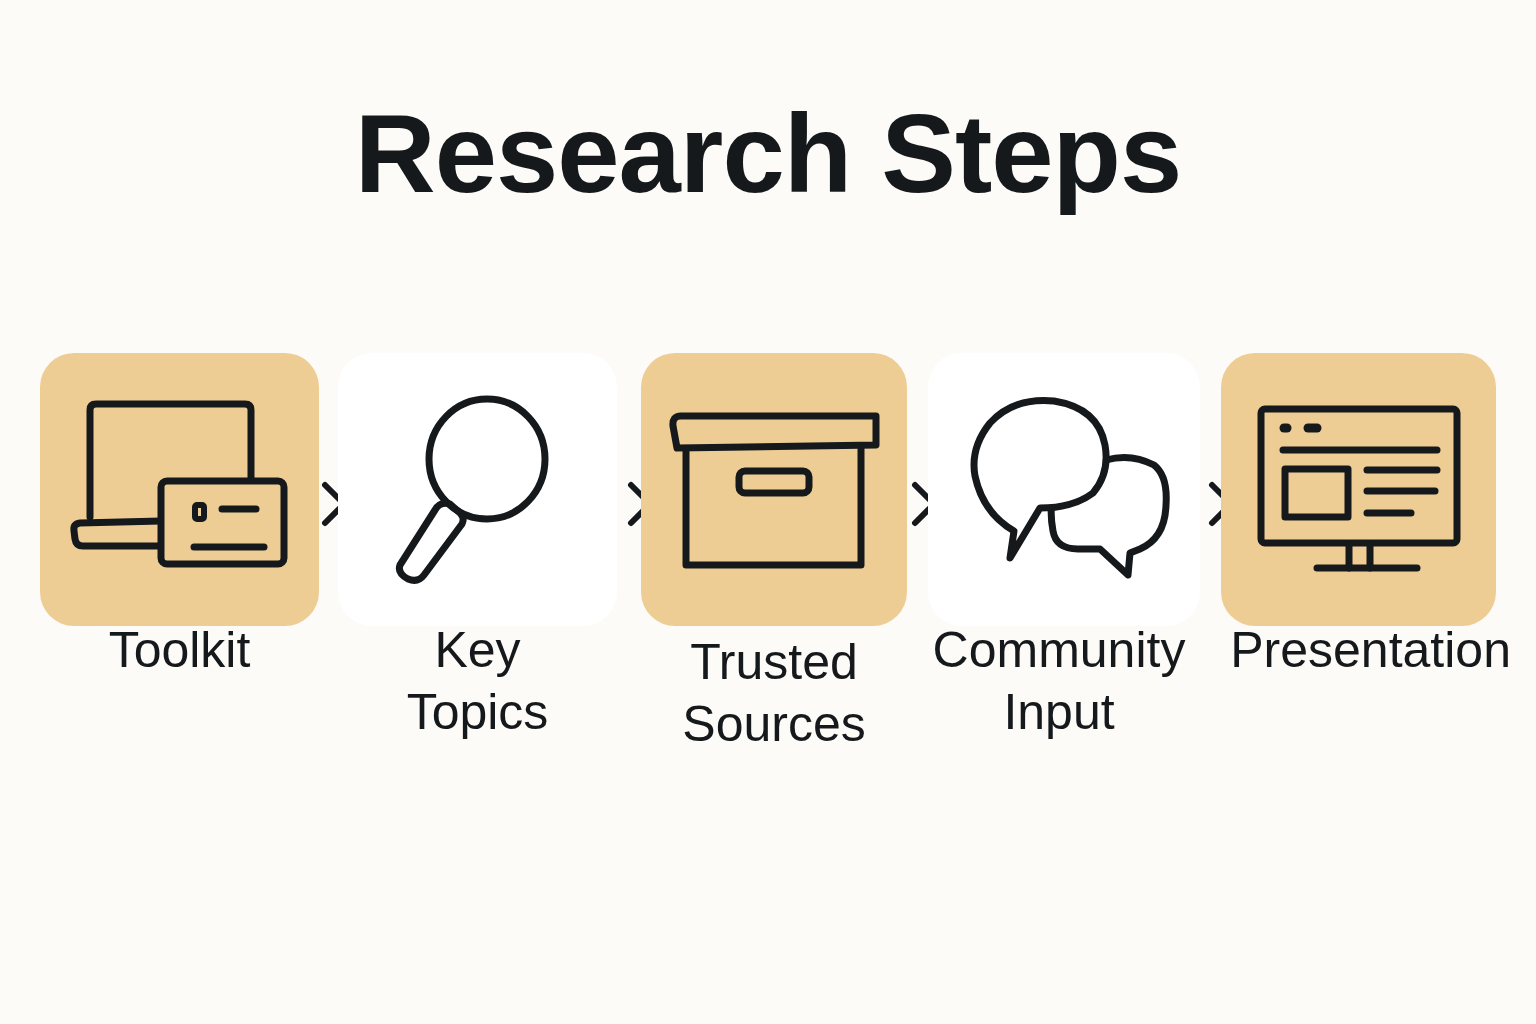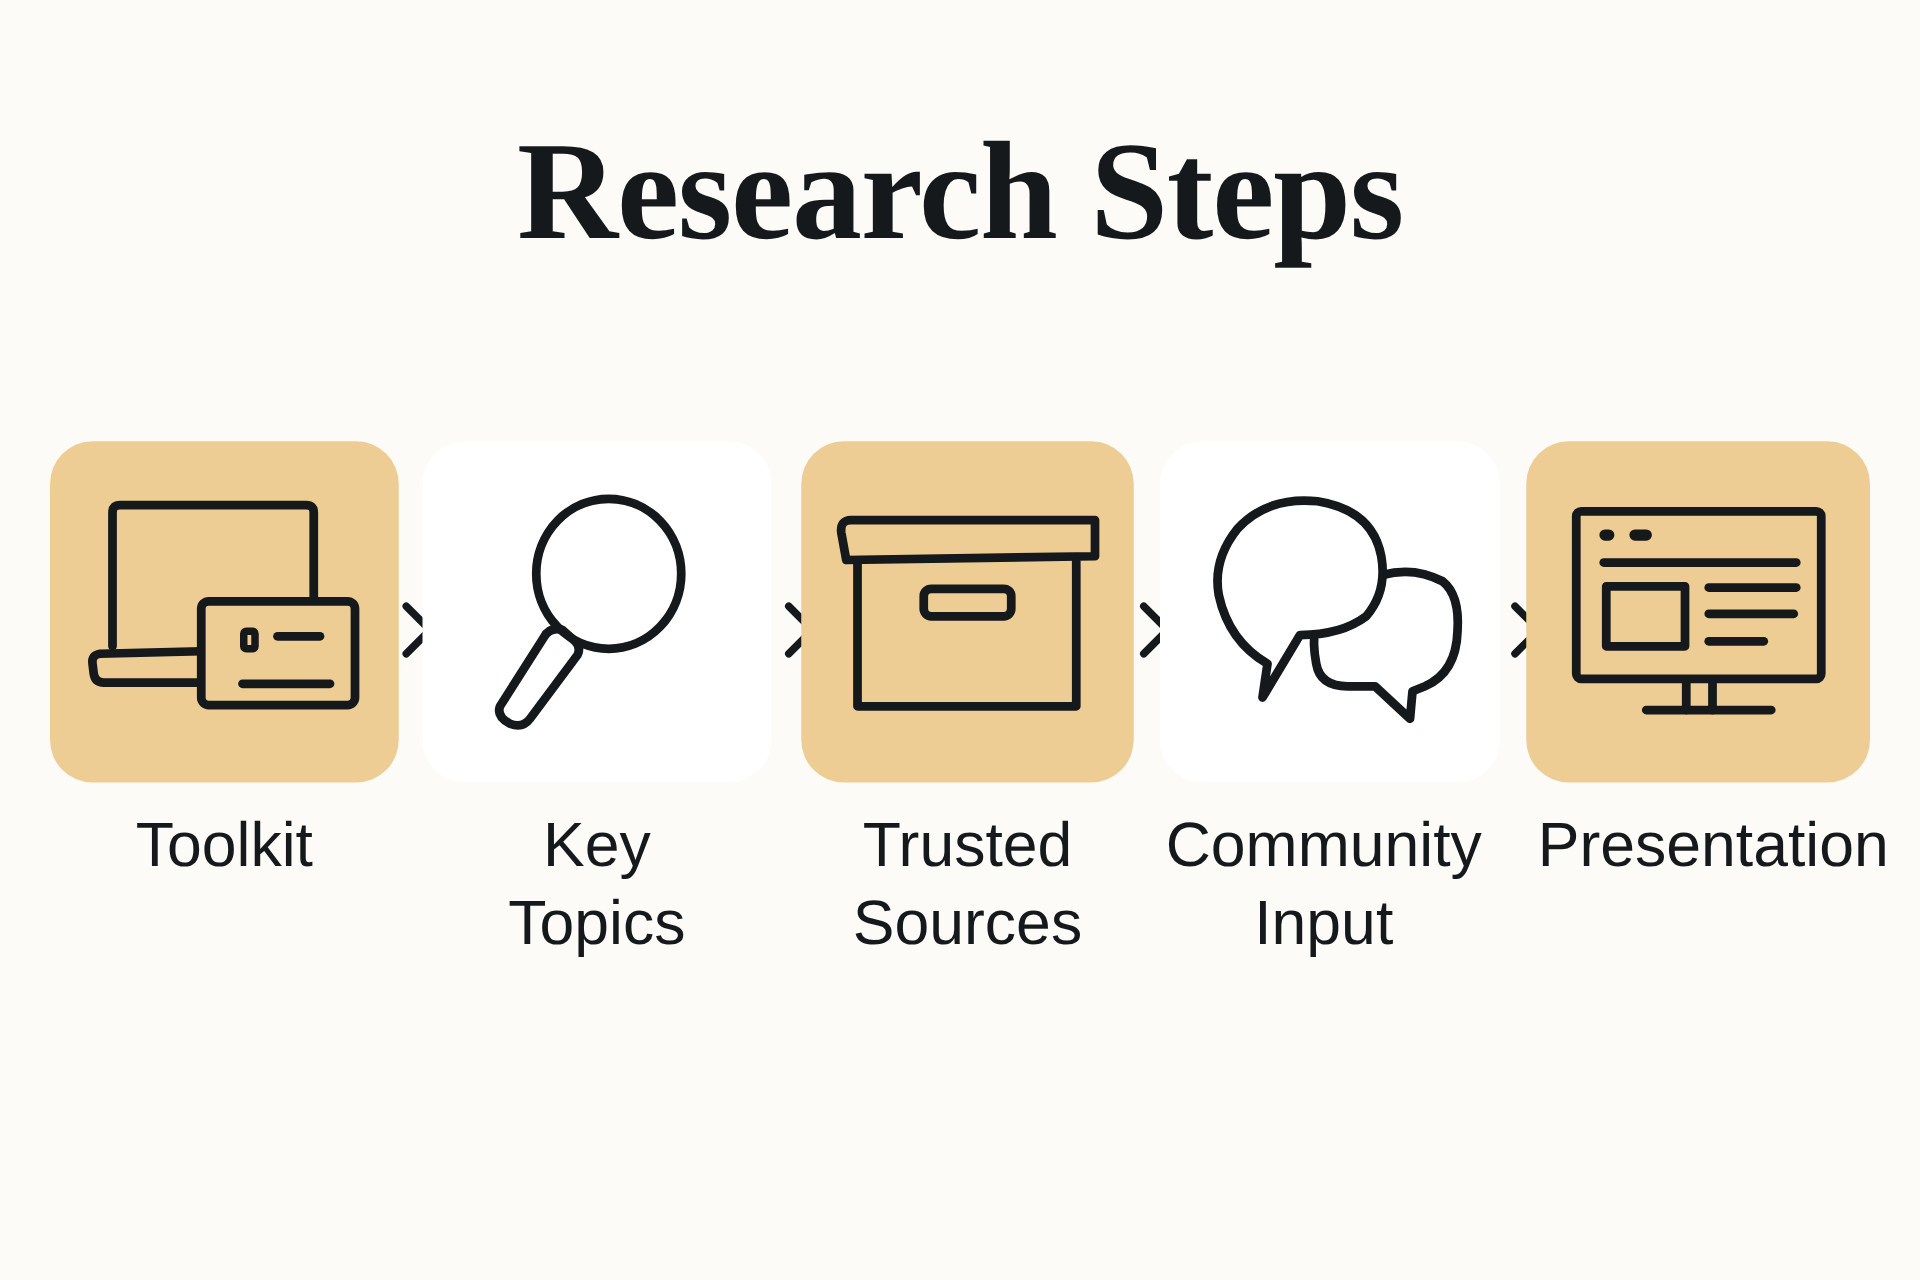--- a/index.html
+++ b/index.html
@@ -7,30 +7,30 @@
       width: 1536px; height: 1024px;
       background: #fdfbf8;
       position: relative; overflow: hidden;
       font-family: "Liberation Sans", sans-serif;
       color: #15191c;
     }
     .title {
       position: absolute; left: 0; top: 92px; width: 1536px;
       text-align: center; font-weight: 700; font-size: 112px;
       letter-spacing: -1px; line-height: 1.1;
-      font-family: Liberation Serif, serif;
+      font-family: Liberation Sans, sans-serif;
       color: #15191c;
     }
     .card {
       position: absolute; top: 353px; height: 273px;
       border-radius: 34px;
     }
     .card svg { position: absolute; left: 0; top: 0; width: 100%; height: 100%; }
     .label {
-      position: absolute; top: 645px; text-align: center;
+      position: absolute; top: 619px; text-align: center;
       font-size: 50px; line-height: 62px; color: #15191c;
       font-family: "Liberation Sans", sans-serif;
       white-space: pre-line;
     }
     .chev { position: absolute; top: 478px; width: 30px; height: 52px; }
   </style>
 </head>
 <body>
 
 <div class="title">Research Steps</div>
@@ -64,21 +64,21 @@
   <polyline points="5,7 24,26 5,45"></polyline>
 </svg>
 
 <div class="card" style="left:641px; width:266px; background:#eecd95;">
   <svg viewBox="0 0 266 273" fill="none" stroke="#15191c" stroke-width="7" stroke-linecap="round" stroke-linejoin="round">
     <path d="M36 95 L32 73 Q31 63 40 63 L235 63 L235 92 Z"></path>
     <path d="M45 96 L45 212 L220 212 L220 96"></path>
     <rect x="98" y="118" width="70" height="22" rx="6"></rect>
   </svg>
 </div>
-<div class="label" style="left:641px; width:266px;">Trusted
+<div class="label" style="left:641px; width:266px;margin-top:12px;">Trusted
 Sources</div>
 
 <svg class="chev" viewBox="0 0 30 52" style="left:910px;" fill="none" stroke="#15191c" stroke-width="6" stroke-linecap="round" stroke-linejoin="round">
   <polyline points="5,7 24,26 5,45"></polyline>
 </svg>
 
 <div class="card" style="left:928px; width:272px; background:#ffffff;">
   <svg viewBox="0 0 272 273" fill="none" stroke="#15191c" stroke-width="7" stroke-linecap="round" stroke-linejoin="round">
     <path d="M178 107 Q203 100 226 112 Q240 123 238 152 Q237 185 212 196 L202 200 L200 222 L172 196 L150 196 Q128 196 125 178 Q122 162 124 150"></path>
     <path d="M86 178 L82 205 L112 155 Q145 155 165 140 Q182 120 177 92 Q170 55 126 48 Q86 44 62 70 Q42 95 47 123 Q55 160 86 178 Z" fill="#ffffff"></path>

